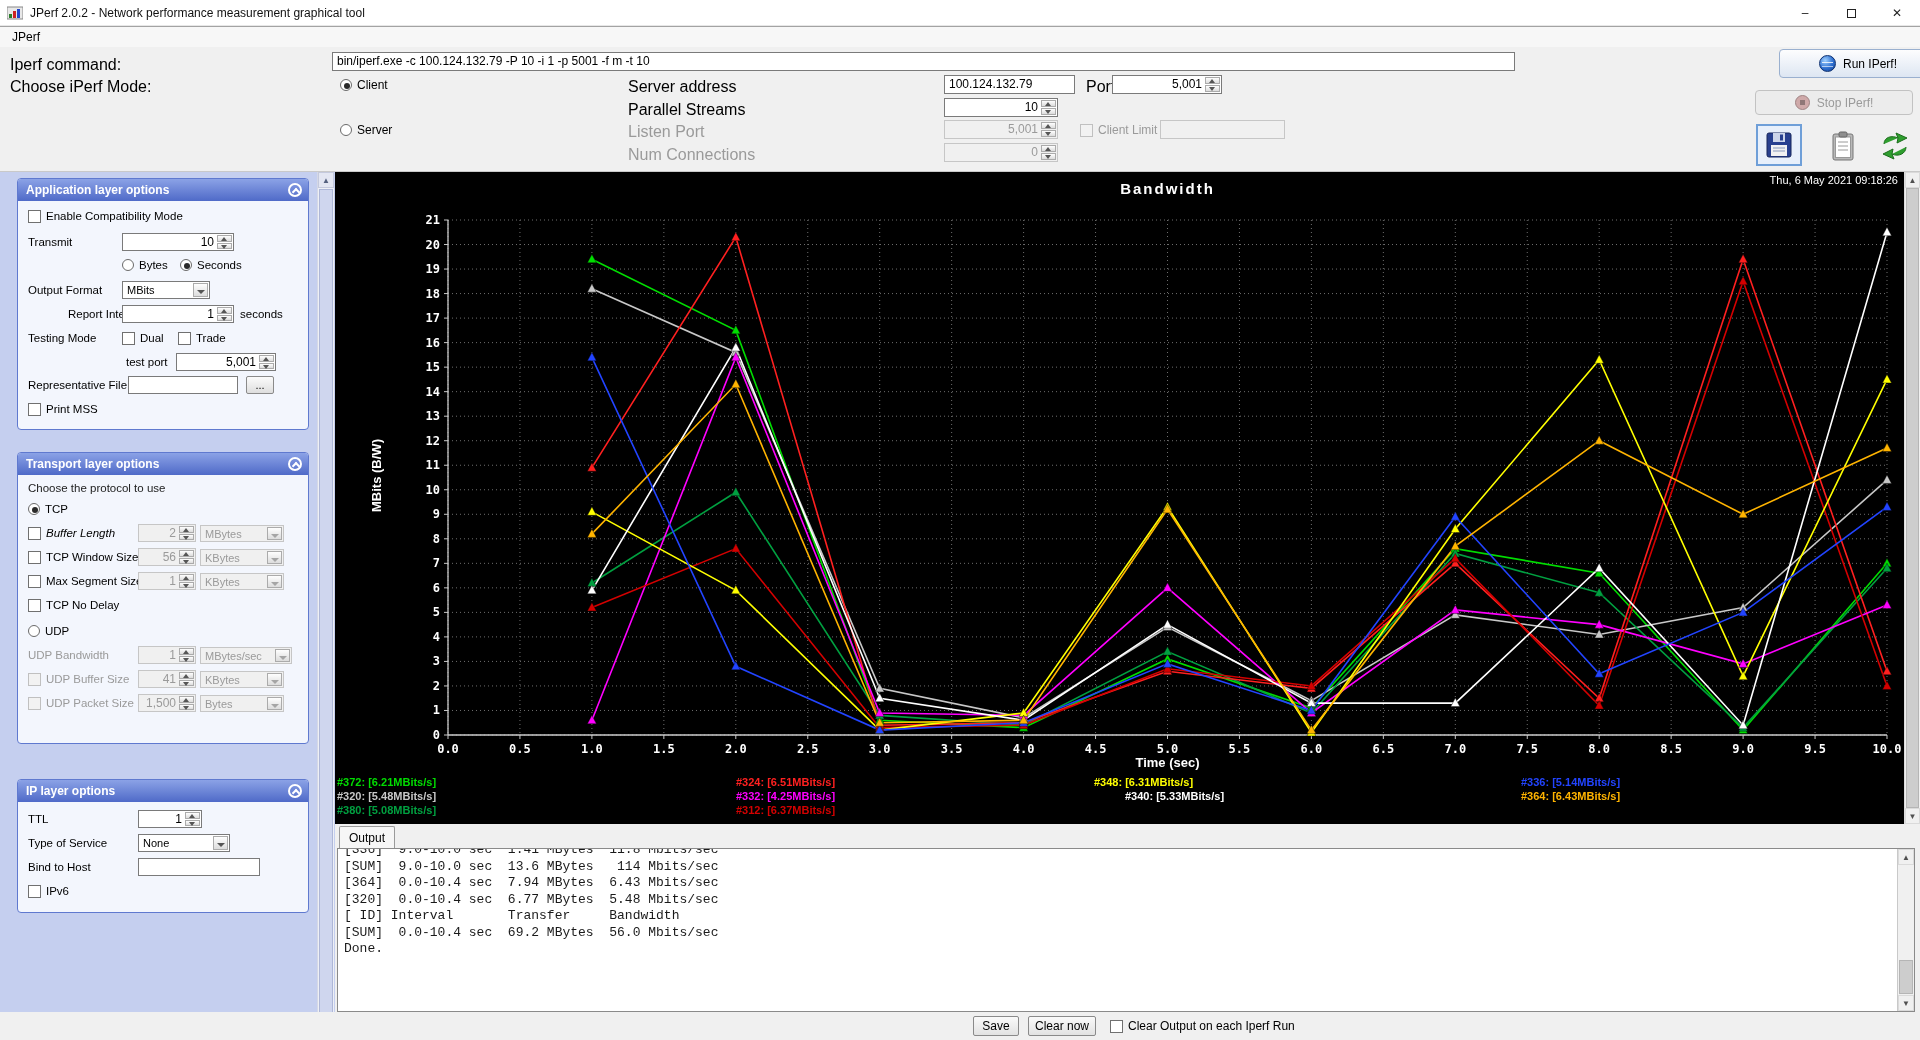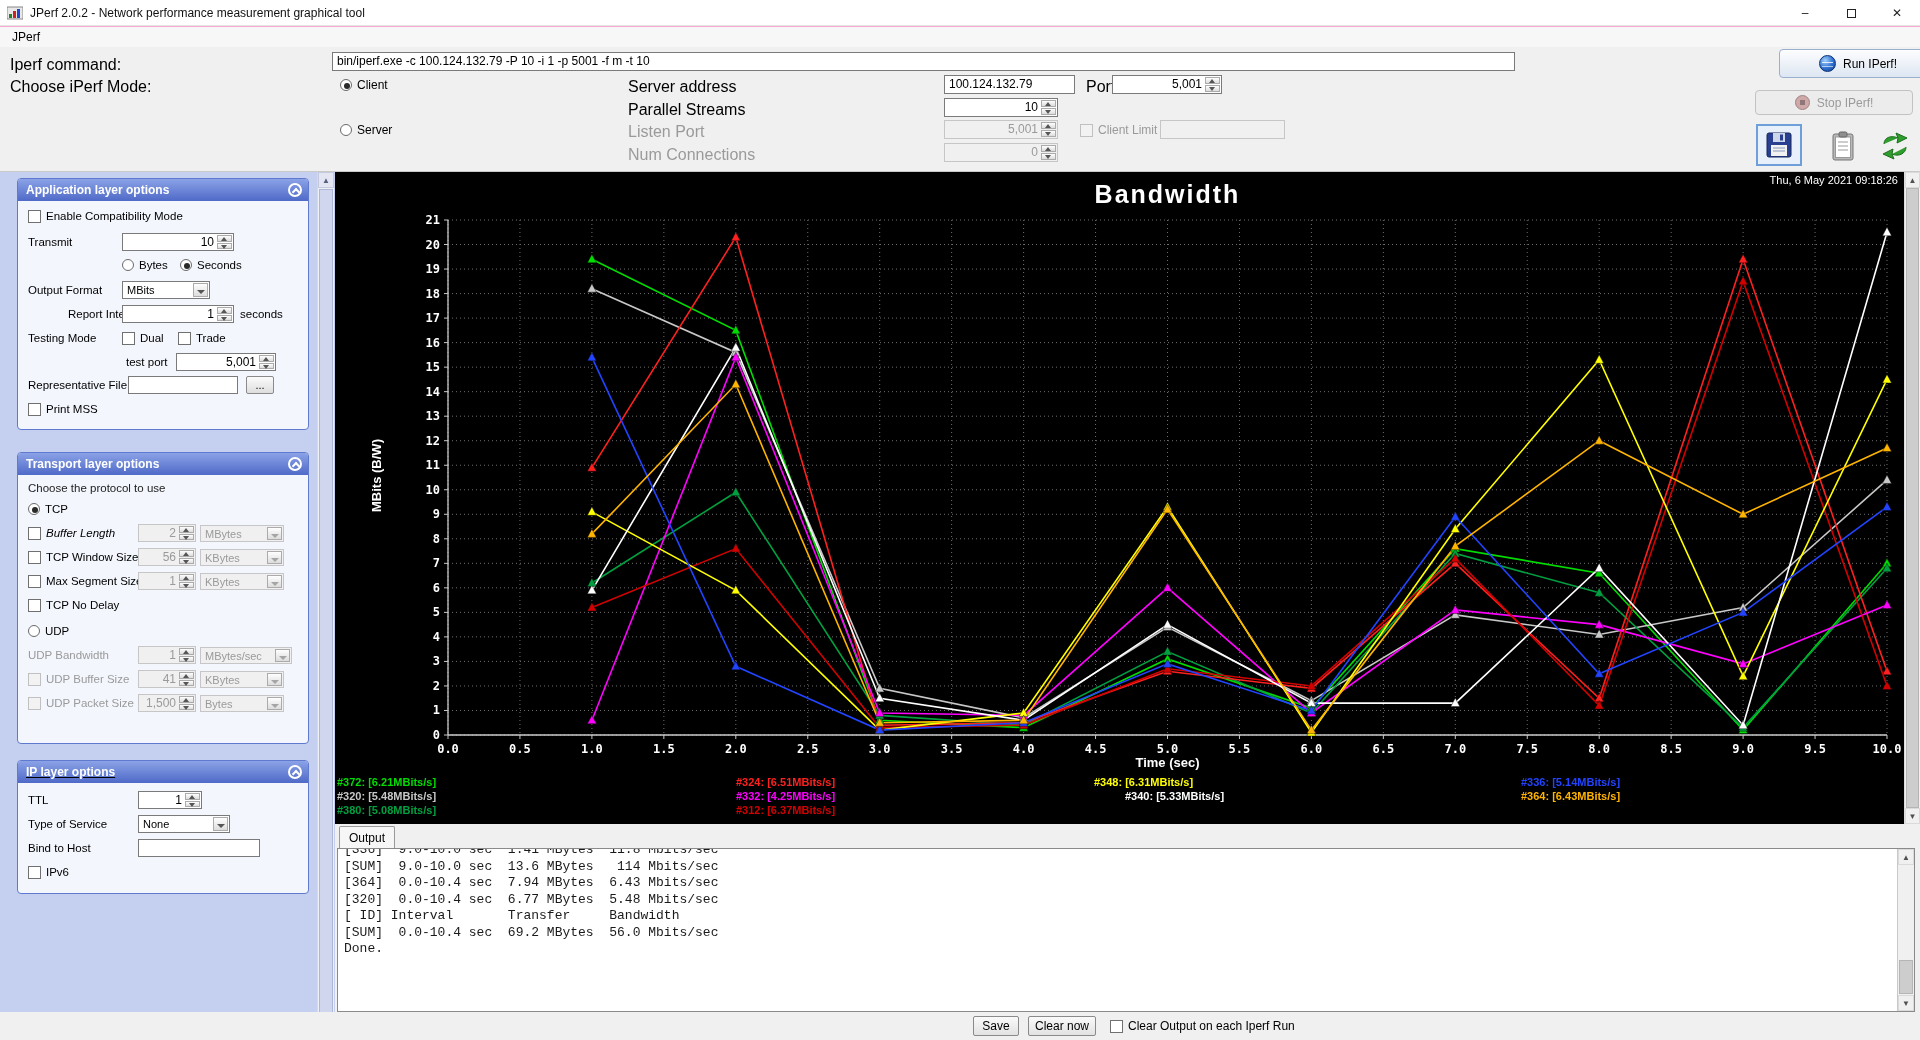--- a/index.html
+++ b/index.html
@@ -1,18 +1,18 @@
 <!DOCTYPE html>
 <html><head>
 <meta charset="utf-8">
 <style>
   * { margin:0; padding:0; box-sizing:border-box; }
   html,body { width:1920px; height:1040px; overflow:hidden; background:#f0f0f0;
               font-family:"Liberation Sans", sans-serif; }
-  #app { position:relative; width:1920px; height:1040px; background:#f9a8d4; }
+  #app { position:relative; width:1920px; height:1040px; background:#a3a3a3; }
   .lbl { position:absolute; font-size:16px; color:#000; white-space:nowrap; }
   .lbl.dis { color:#9a9a9a; }
 
   
   .titlebar { position:absolute; left:0; top:0; width:1920px; height:26px; background:#ffffff;
               border-bottom:1px solid #e7e7e7; }
   .appicon { position:absolute; left:7px; top:5px; width:16px; height:16px; }
   .wtitle { position:absolute; left:30px; top:6px; font-size:12px; color:#111; }
   .wb { position:absolute; top:0; width:46px; height:26px; text-align:center; line-height:26px;
         font-size:12px; color:#222; }
@@ -93,21 +93,21 @@
             border:1px solid #c4c9dd; color:#55617f; font-size:8px; text-align:center; line-height:15px; }
   .sb .ar.top { top:0; } .sb .ar.bot { bottom:0; }
   .sb .thumb { position:absolute; left:1px; right:1px; background:#cfd6ee; border:1px solid #aeb7d8; }
   .sb.gray { background:#f0f0f0; border-left:1px solid #dcdcdc; }
   .sb.gray .ar { background:#f0f0f0; border:1px solid #dadada; color:#505050; }
   .sb.gray .thumb { background:#cdcdcd; border:1px solid #b5b5b5; }
 
   
   .chart { position:absolute; left:335px; top:172px; width:1585px; height:652px; background:#000; }
   .chart-title { position:absolute; left:113px; width:1439px; top:8px; text-align:center; color:#fff;
-                 font-weight:bold; font-size:25px; letter-spacing:2px; }
+                 font-weight:bold; font-size:15px; letter-spacing:2px; }
   .chart-stamp { position:absolute; right:22px; top:2px; color:#fff; font-size:11px; }
   .ylab { position:absolute; left:-14px; top:296px; width:110px; text-align:center; color:#fff;
           font-weight:bold; font-size:13px; transform:rotate(-90deg); }
   .xlab { position:absolute; left:113px; width:1439px; top:583px; text-align:center; color:#fff;
           font-weight:bold; font-size:13px; }
   #plot-svg { position:absolute; left:0; top:0; pointer-events:none; }
   #plot-svg .grid { stroke:#6e6e6e; stroke-dasharray:1 3; stroke-width:1; }
   #plot-svg .tickmark { stroke:#c8c8c8; }
   #plot-svg .axis { stroke:#cccccc; stroke-width:1.3; }
   #plot-svg .tick { font:bold 12px "DejaVu Sans Mono", monospace; fill:#fff; }
@@ -415,21 +415,21 @@
             <i class="up"></i>
             <i class="dn"></i>
           </span>
       </div>
       <div class="dd dis" style="left:182px;top:242px;width:84px;height:17px;">
         <span class="dd-val">Bytes</span>
         <span class="dd-btn"></span>
       </div>
     </div>
 
-    <div class="panel" style="top:588px;height:134px;text-decoration:underline;">
+    <div class="panel" style="top:607px;height:134px;">
       <div class="panel-header">
         <span>IP layer options</span>
         <span class="panel-collapse"></span>
       </div>
       <span class="lbl" style="left:10px;top:33px;">TTL</span>
       <div class="spin" style="left:120px;top:30px;width:64px;height:18px;">
         <span class="spin-val" style="line-height:16px;">1</span>
         <span class="spin-btns">
             <i class="up"></i>
             <i class="dn"></i>

